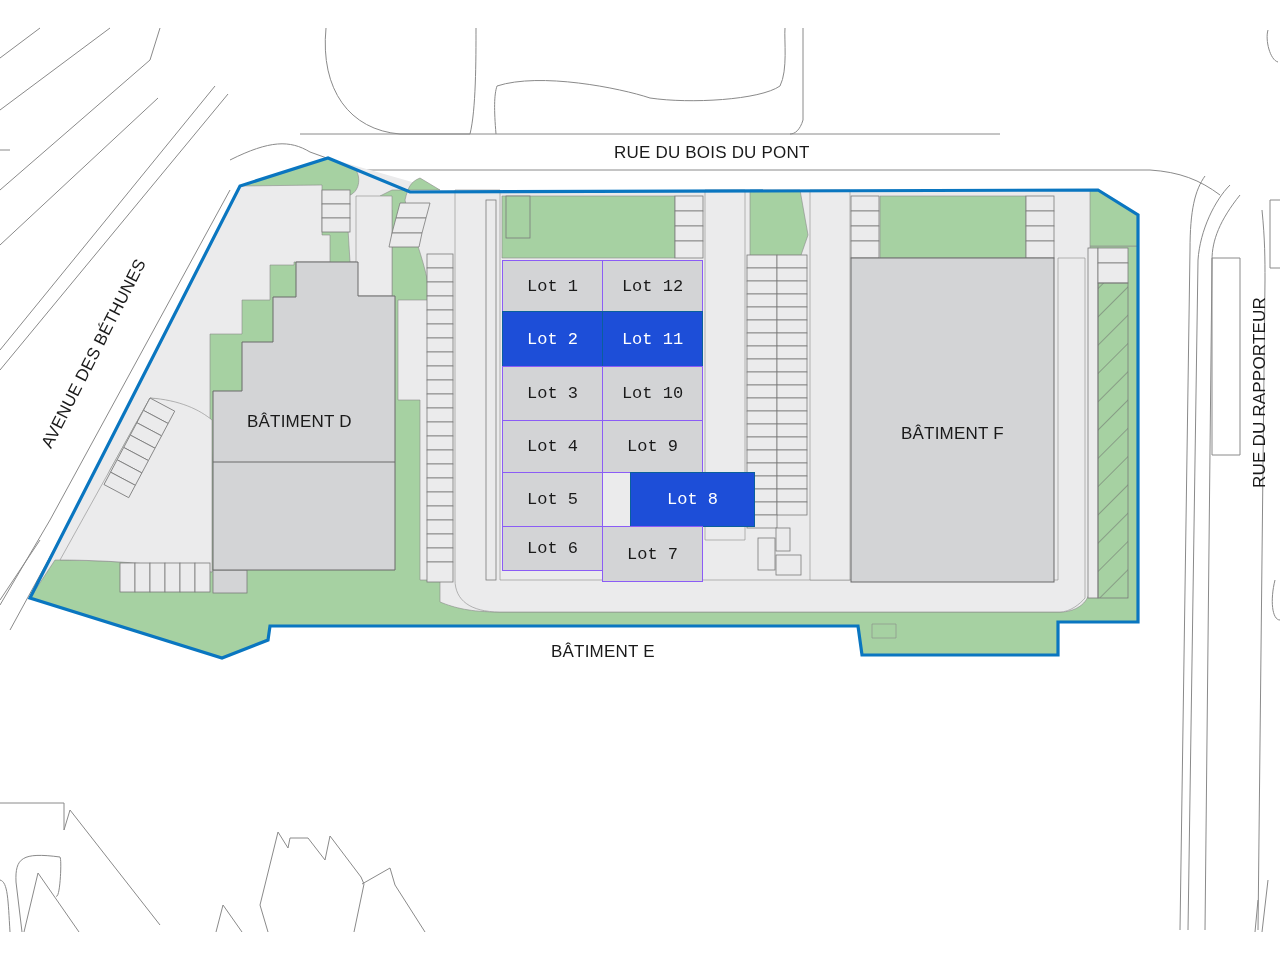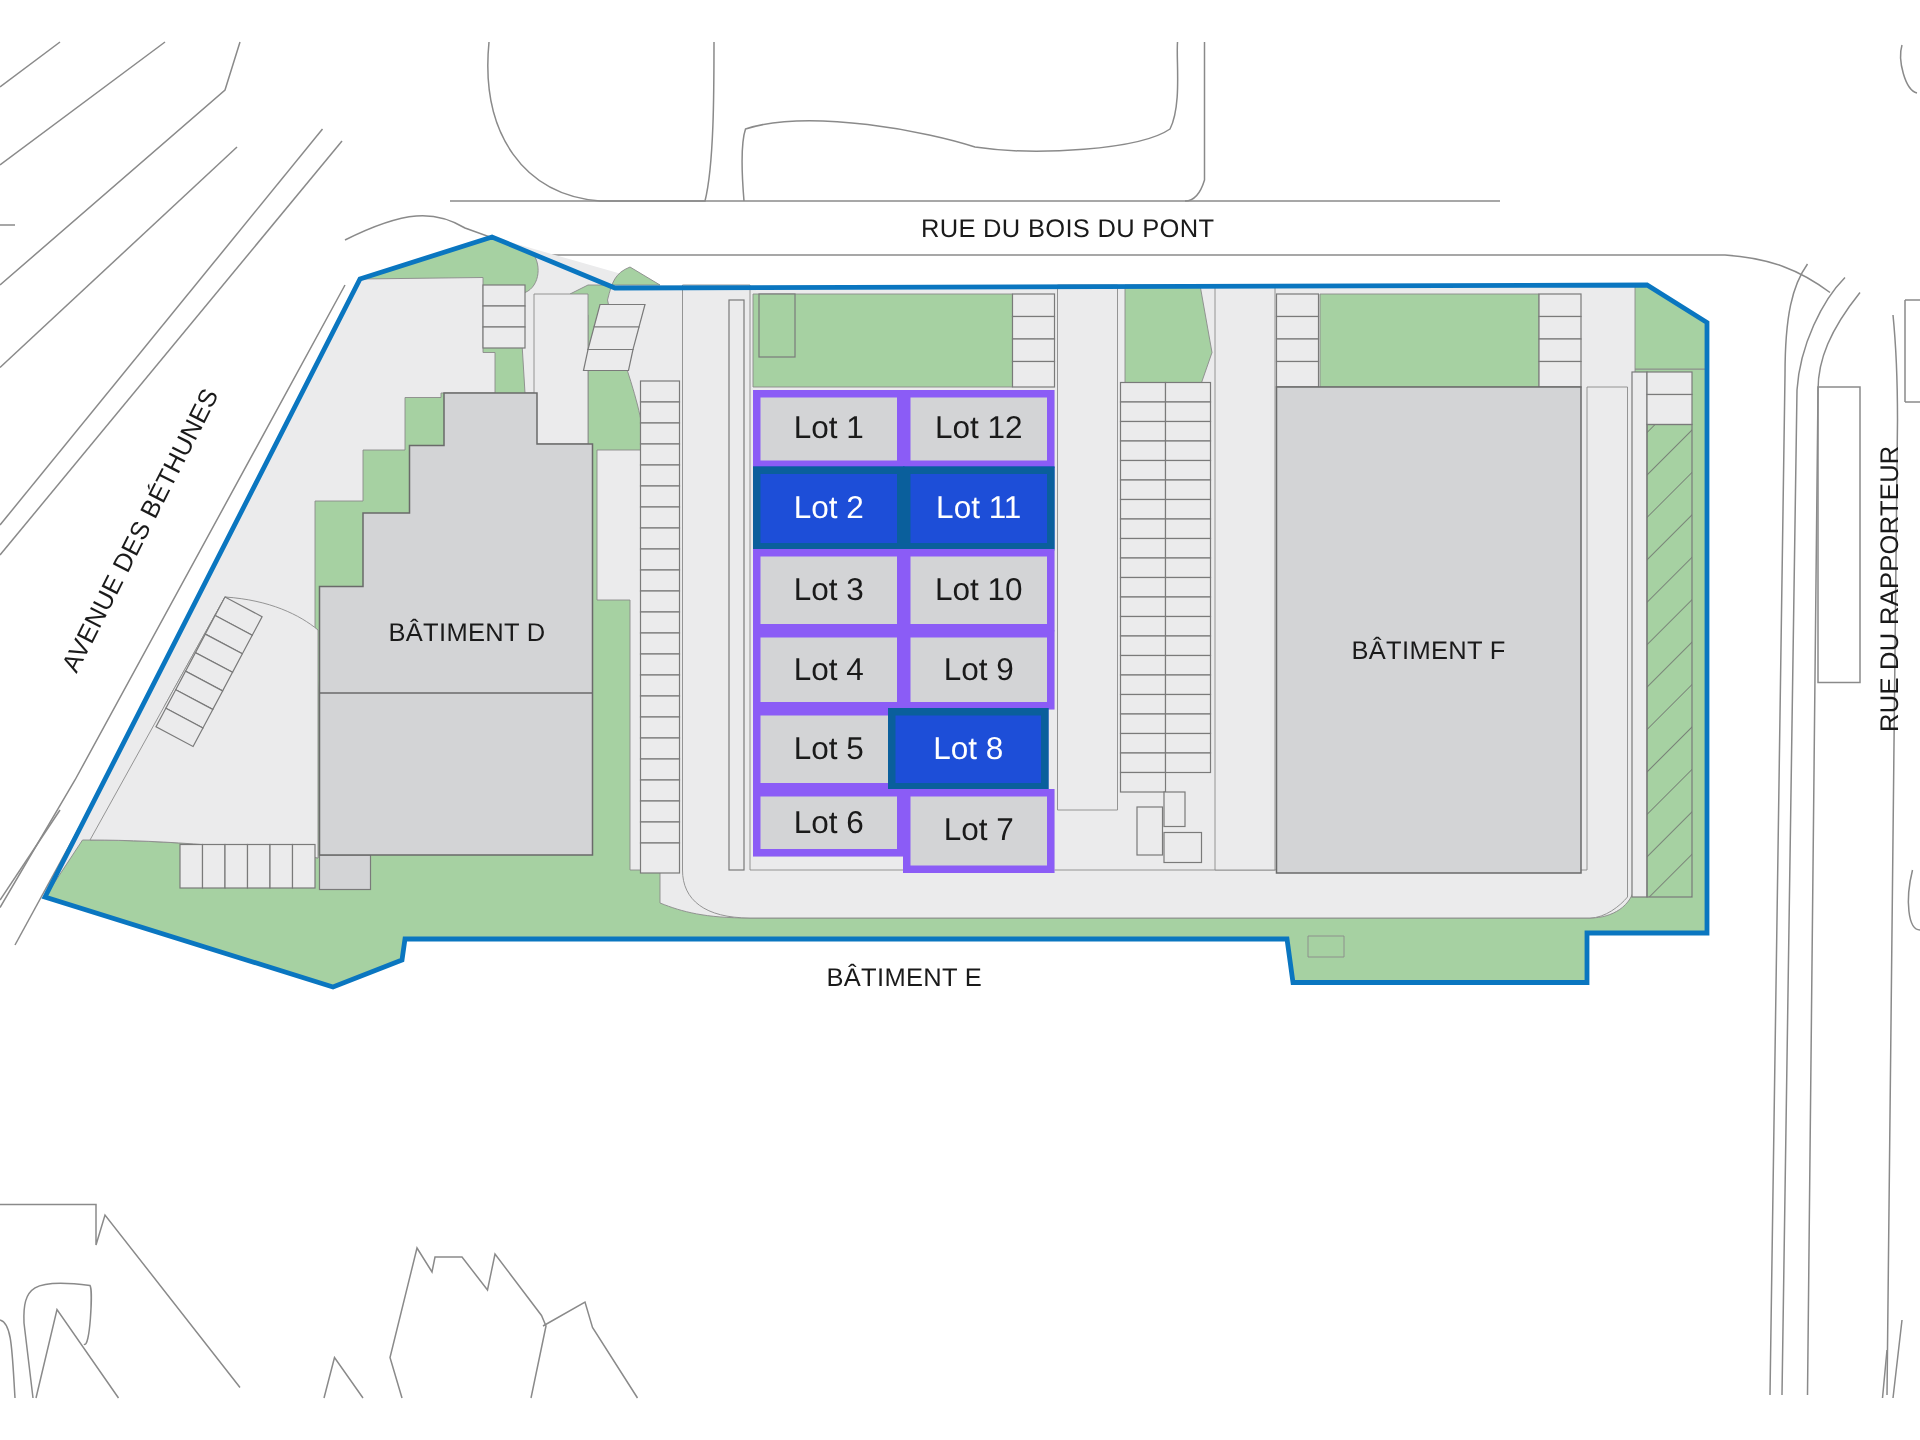--- a/index.html
+++ b/index.html
@@ -1,19 +1,19 @@
 <!DOCTYPE html>
 <html><head>
 <meta charset="utf-8">
 <style>
   html,body{margin:0;padding:0;background:#ffffff;}
   body{width:1280px;height:960px;overflow:hidden;position:relative;font-family:"Liberation Sans",sans-serif;}
   svg{position:absolute;left:0;top:0;}
   .lbl{position:absolute;color:#1a1a1a;font-size:17px;white-space:nowrap;letter-spacing:0.2px;}
-  .lot{position:absolute;box-sizing:border-box;border:5px solid #8b5cf6;background:#d3d4d6;color:#1a1a1a;font-size:21px;display:flex;align-items:center;justify-content:center;cursor:pointer;}
+  .lot{position:absolute;box-sizing:border-box;border:1px solid #8b5cf6;background:#d3d4d6;color:#1a1a1a;font-size:17px;display:flex;align-items:center;justify-content:center;cursor:pointer;font-family:Liberation Mono, monospace;}
   .lot.sel{background:#1d4ed8;color:#ffffff;border-color:#0a5f9c;}
 </style>
 </head>
 <body>
 
 <svg width="1280" height="960" viewBox="0 0 1280 960">
 
   <g fill="none" stroke="#8a8a8a" stroke-width="1">
 
     <path d="M326,28 C320,90 350,130 400,134 L470,134 C476,110 476,60 476,28"></path>
@@ -209,23 +209,23 @@
 <div>
   <div class="lot" style="left:502px;top:260px;width:101px;height:52px;">Lot 1</div>
   <div class="lot" style="left:602px;top:260px;width:101px;height:52px;">Lot 12</div>
   <div class="lot sel" style="left:502px;top:311px;width:101px;height:56px;">Lot 2</div>
   <div class="lot sel" style="left:602px;top:311px;width:101px;height:56px;">Lot 11</div>
   <div class="lot" style="left:502px;top:366px;width:101px;height:55px;">Lot 3</div>
   <div class="lot" style="left:602px;top:366px;width:101px;height:55px;">Lot 10</div>
   <div class="lot" style="left:502px;top:420px;width:101px;height:53px;">Lot 4</div>
   <div class="lot" style="left:602px;top:420px;width:101px;height:53px;">Lot 9</div>
   <div class="lot" style="left:502px;top:472px;width:101px;height:55px;">Lot 5</div>
-  <div class="lot sel" style="left:592px;top:472px;width:107px;height:55px;">Lot 8</div>
+  <div class="lot sel" style="left:630px;top:472px;width:125px;height:55px;">Lot 8</div>
   <div class="lot" style="left:502px;top:526px;width:101px;height:45px;">Lot 6</div>
   <div class="lot" style="left:602px;top:526px;width:101px;height:56px;">Lot 7</div>
 </div>
 
 <div class="lbl" style="left:614px;top:143px;">RUE DU BOIS DU PONT</div>
 <div class="lbl" style="left:-8px;top:348px;transform:rotate(-63deg);transform-origin:center;width:200px;text-align:center;">AVENUE DES BÉTHUNES</div>
 <div class="lbl" style="left:1170px;top:388px;transform:rotate(-90deg);width:180px;text-align:center;">RUE DU RAPPORTEUR</div>
-<div class="lbl" style="left:259px;top:412px;">BÂTIMENT D</div>
+<div class="lbl" style="left:247px;top:412px;">BÂTIMENT D</div>
 <div class="lbl" style="left:901px;top:424px;">BÂTIMENT F</div>
 <div class="lbl" style="left:551px;top:642px;">BÂTIMENT E</div>
 
 </body></html>

